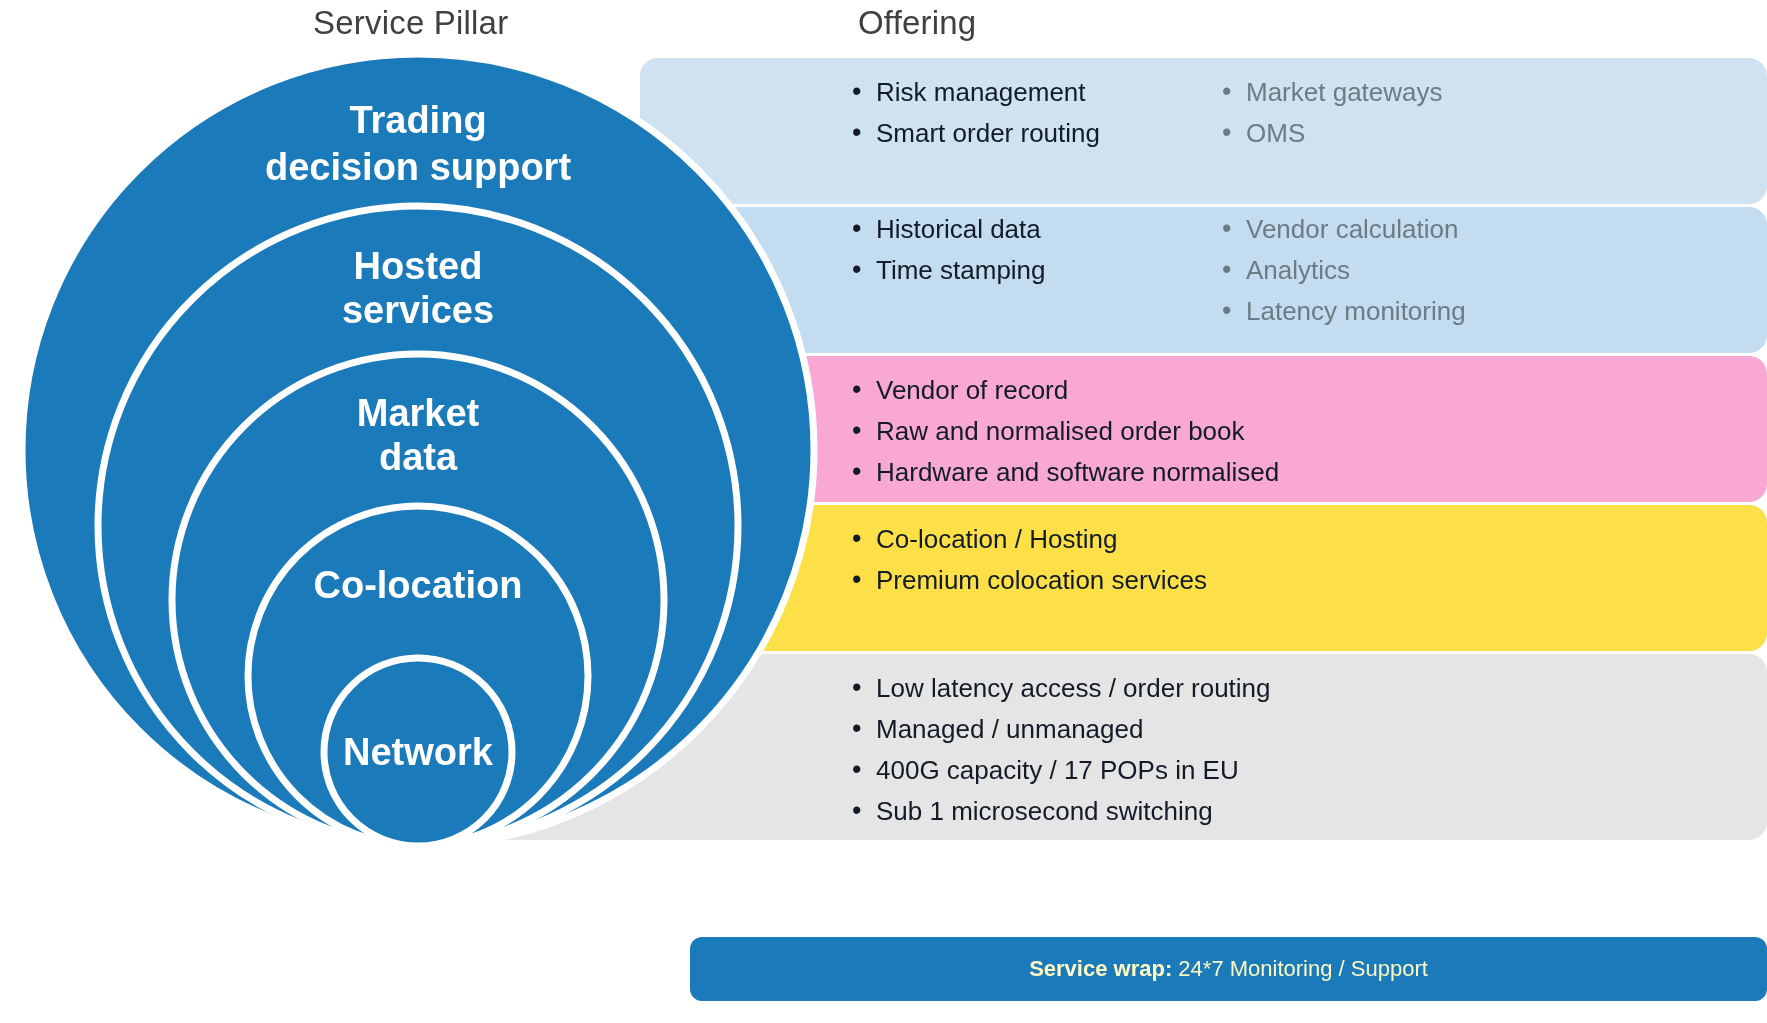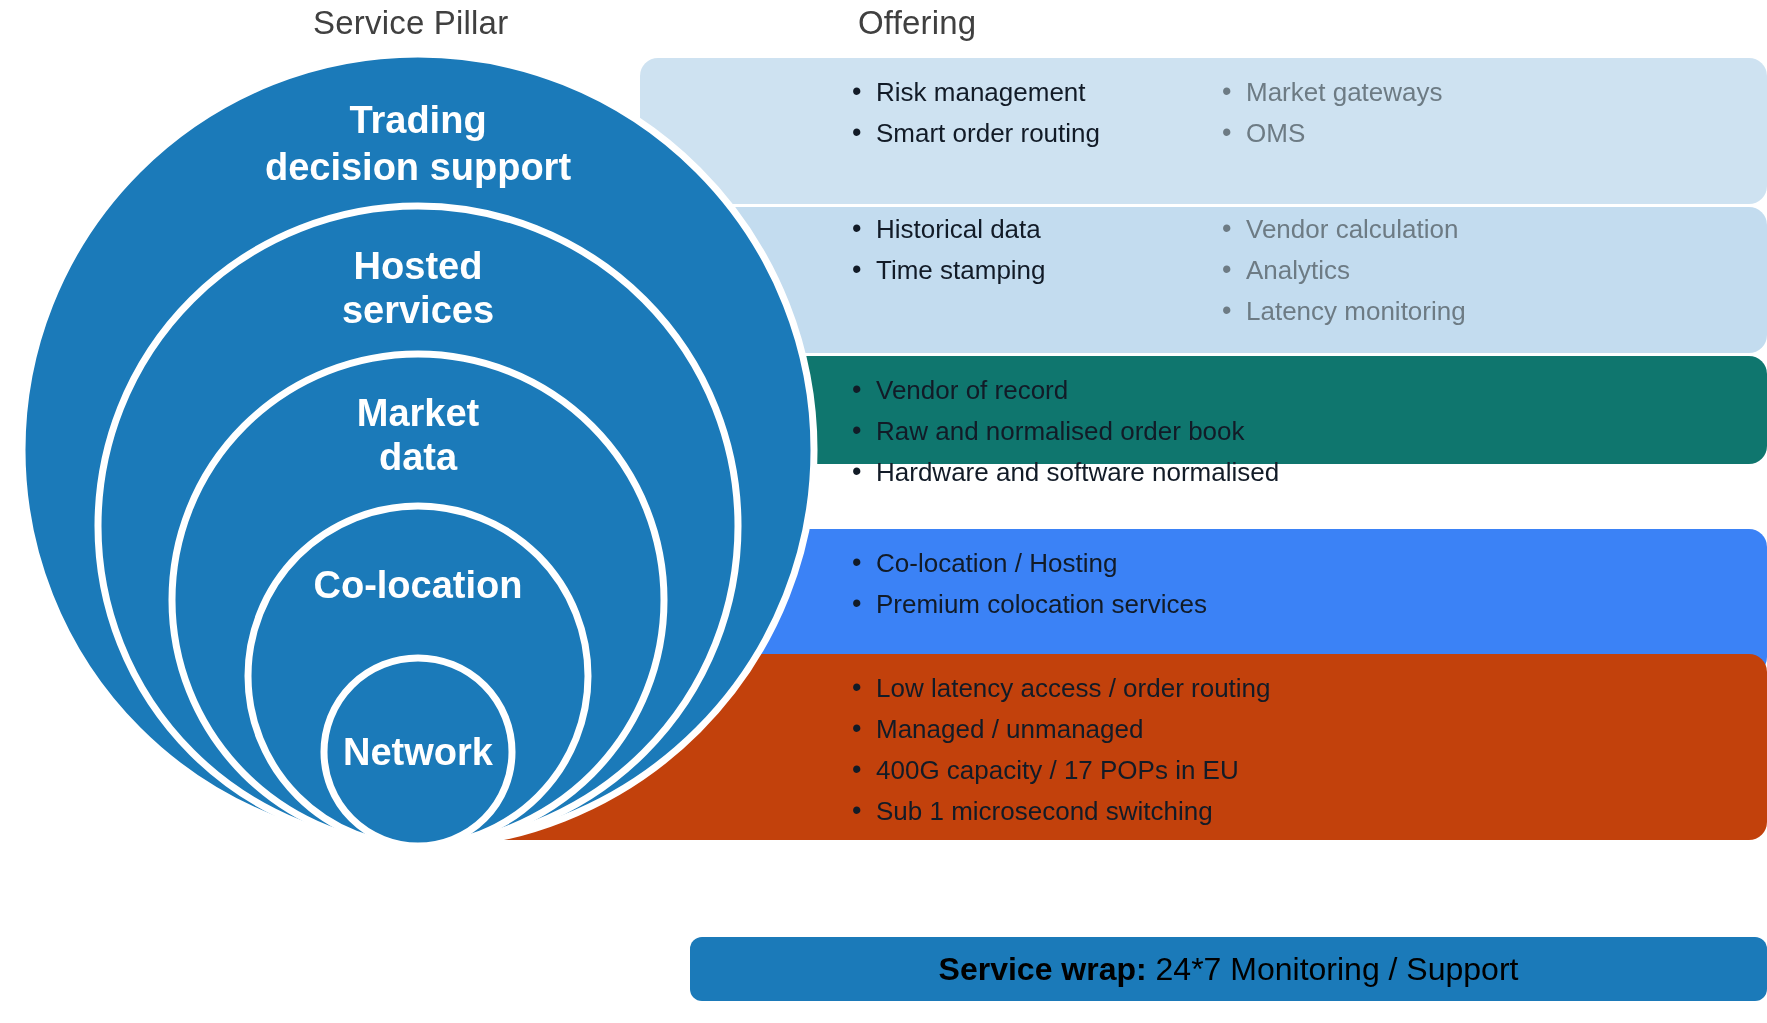--- a/index.html
+++ b/index.html
@@ -37,23 +37,23 @@
     content:"\2022";position:absolute;left:2px;top:-1px;font-size:27px;
   }
   .col-a{color:#121b27;}
   .col-b{color:#6d7b84;}
   .col-a .bullets li::before{color:#121b27;}
   .col-b .bullets li::before{color:#6d7b84;}
 
   
   #band-1{left:640px;top:58px;width:1127px;height:146px;background:#cee2f1;}
   #band-2{left:612px;top:207px;width:1155px;height:146px;background:#c3dcef;}
-  #band-3{left:560px;top:356px;width:1207px;height:108px;background:#0f766e;}
-  #band-4{left:512px;top:529px;width:1255px;height:146px;background:#3b82f6;}
-  #band-5{left:480px;top:654px;width:1287px;height:186px;background:#c2410c;}
+  #band-3{left:560px;top:356px;width:1207px;height:146px;background:#f9a8d4;}
+  #band-4{left:512px;top:505px;width:1255px;height:146px;background:#fde047;}
+  #band-5{left:480px;top:654px;width:1287px;height:186px;background:#e5e5e5;}
 
   #band-1 .cols{padding:14px 0 0 210px;}
   #band-2 .cols{padding:2px 0 0 238px;}
   #band-3 .cols{padding:14px 0 0 290px;}
   #band-4 .cols{padding:14px 0 0 338px;}
   #band-5 .cols{padding:14px 0 0 370px;}
 
   .col-a{width:370px;flex:0 0 370px;}
   .col-b{flex:1 1 auto;}
 
@@ -65,21 +65,21 @@
   }
 
   
   #wrap-bar{
     position:absolute;left:690px;top:937px;width:1077px;height:64px;
     background:#1b7ab9;border-radius:12px;
     display:flex;align-items:center;justify-content:center;
     box-shadow:0 0 0 5px #ffffff;
   }
   #wrap-bar .wt{
-    font-size:32px;color:#000000;white-space:nowrap;
+    font-size:22px;color:#fef9c3;white-space:nowrap;
   }
   #wrap-bar .wt b{font-weight:bold;}
 </style>
 </head>
 <body>
 
 <div id="stage">
 
   <div class="col-head" id="head-pillar">Service Pillar</div>
 

